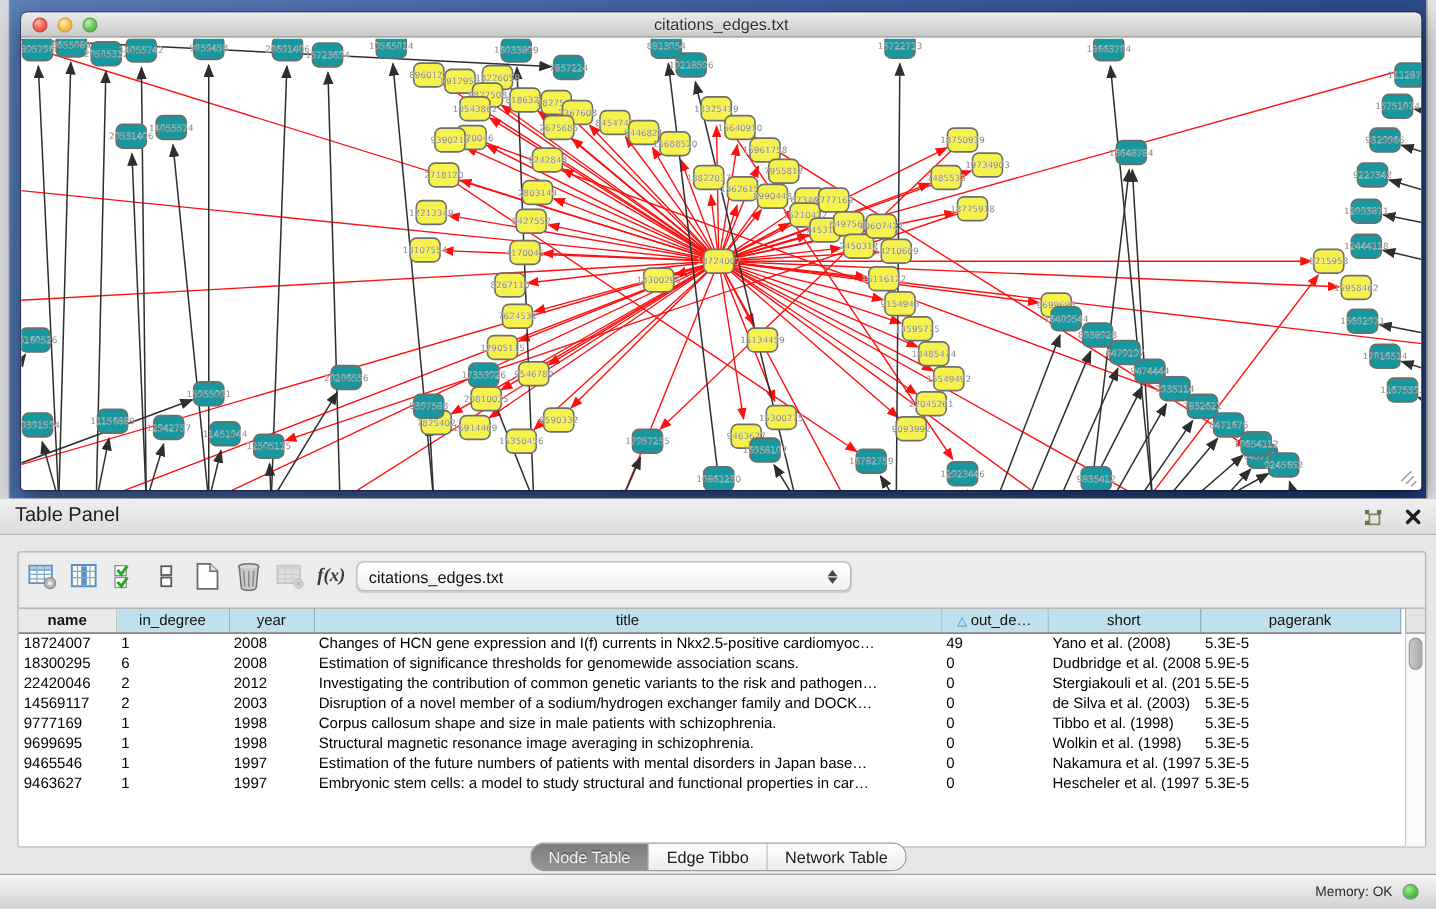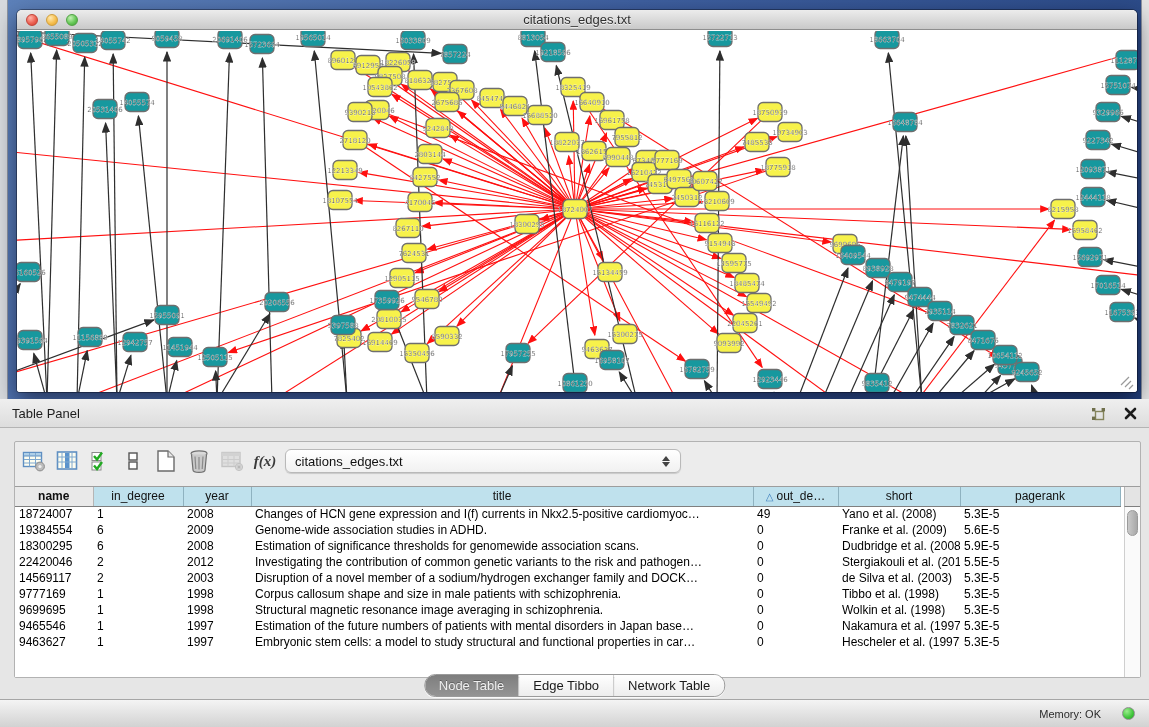--- a/index.html
+++ b/index.html
@@ -29,21 +29,21 @@
   .light.yellow { background:radial-gradient(circle at 35% 30%,#ffe9b0,#f6bf4f 55%,#dd9f2e); border:1px solid #cf9e3c; }
   .light.green  { background:radial-gradient(circle at 35% 30%,#c4f0b4,#67c958 55%,#3f9e34); border:1px solid #51a244; }
   .net-canvas { position:absolute; left:0; top:21px; width:1120px; height:361px; background:#fff; }
   .grip { position:absolute; right:2px; bottom:2px; }
 
   
   .table-panel { position:absolute; left:0; top:399px; width:1149px; height:328px; background:#e6e6e6; }
   .panel-titlebar { position:absolute; left:0; top:0; width:100%; height:29px;
     background:linear-gradient(#efefef,#dddddd); border-bottom:1px solid #b4b4b4;
     display:flex; align-items:center; }
-  .panel-title { font-size:13px; color:#1d1d1d; margin-left:12px; }
+  .panel-title { font-size:16px; color:#1d1d1d; margin-left:12px; }
   .panel-titlebar-icons { position:absolute; right:10px; top:0; height:29px; display:flex; align-items:center; gap:14px; }
   .float-btn, .close-btn { width:18px; height:18px; display:flex; align-items:center; justify-content:center; cursor:default; }
 
   .browser-box { position:absolute; left:14px; top:42px; width:1127px; height:237px;
     background:#ececec; border:1px solid #b2b2b2; border-radius:2px; }
   .toolbar { position:absolute; left:0; top:0; width:100%; height:38px; display:flex; align-items:center; }
   .tool-btn { width:28px; height:28px; margin-left:5px; display:flex; align-items:center; justify-content:center; }
   .tool-btn.fx span { font-family:"Liberation Serif", serif; font-style:italic; font-weight:bold; font-size:15px; color:#3a3a3a; }
   .combo { position:absolute; left:270px; top:7px; width:396px; height:24px; background:linear-gradient(#ffffff,#f1f1f1);
     border:1px solid #b9b9b9; border-radius:6px; box-shadow:0 1px 1px rgba(0,0,0,.15);
@@ -68,21 +68,21 @@
 
   .seg-tabs { position:absolute; left:50%; transform:translateX(-50%); top:275px; height:23px; display:flex;
     border:1px solid #9b9b9b; border-radius:11px; overflow:hidden; box-shadow:0 1px 0 rgba(255,255,255,.8); }
   .seg { padding:0 14px; font-size:13px; display:flex; align-items:center; background:linear-gradient(#ffffff,#ededed);
     color:#1a1a1a; border-right:1px solid #c2c2c2; }
   .seg:last-child { border-right:none; }
   .seg.active { background:linear-gradient(#7e7e7e,#949494); color:#efefef; text-shadow:0 -1px 0 rgba(0,0,0,.3); }
 
   .status-bar { position:absolute; left:0; bottom:0; width:100%; height:28px;
     background:linear-gradient(#f4f4f4,#d2d2d2); border-top:1px solid #a6a6a6;
-    display:flex; align-items:center; justify-content:flex-end;gap:13px; }
+    display:flex; align-items:center; justify-content:flex-end; }
   .status-text { font-size:11px; color:#2b2b2b; margin-right:8px; }
   .status-dot { width:13px; height:13px; border-radius:50%; margin-right:14px;
     background:radial-gradient(circle at 35% 30%,#9cee8e,#3fc43a 60%,#2ba027); border:1px solid #8f8f8f; }
 </style>
 </head>
 <body>
 
 <div class="desktop">
   <div class="left-sliver"></div>
   <div class="right-sliver"></div>
@@ -829,29 +829,20 @@
             <tr>
               <td>18724007</td>
               <td>1</td>
               <td>2008</td>
               <td>Changes of HCN gene expression and I(f) currents in Nkx2.5-positive cardiomyoc…</td>
               <td>49</td>
               <td>Yano et al. (2008)</td>
               <td>5.3E-5</td>
             </tr>
             <tr>
-              <td>19384554</td>
-              <td>6</td>
-              <td>2009</td>
-              <td>Genome-wide association studies in ADHD.</td>
-              <td>0</td>
-              <td>Franke et al. (2009)</td>
-              <td>5.6E-5</td>
-            </tr>
-            <tr>
               <td>18300295</td>
               <td>6</td>
               <td>2008</td>
               <td>Estimation of significance thresholds for genomewide association scans.</td>
               <td>0</td>
               <td>Dudbridge et al. (2008)</td>
               <td>5.9E-5</td>
             </tr>
             <tr>
               <td>22420046</td>

